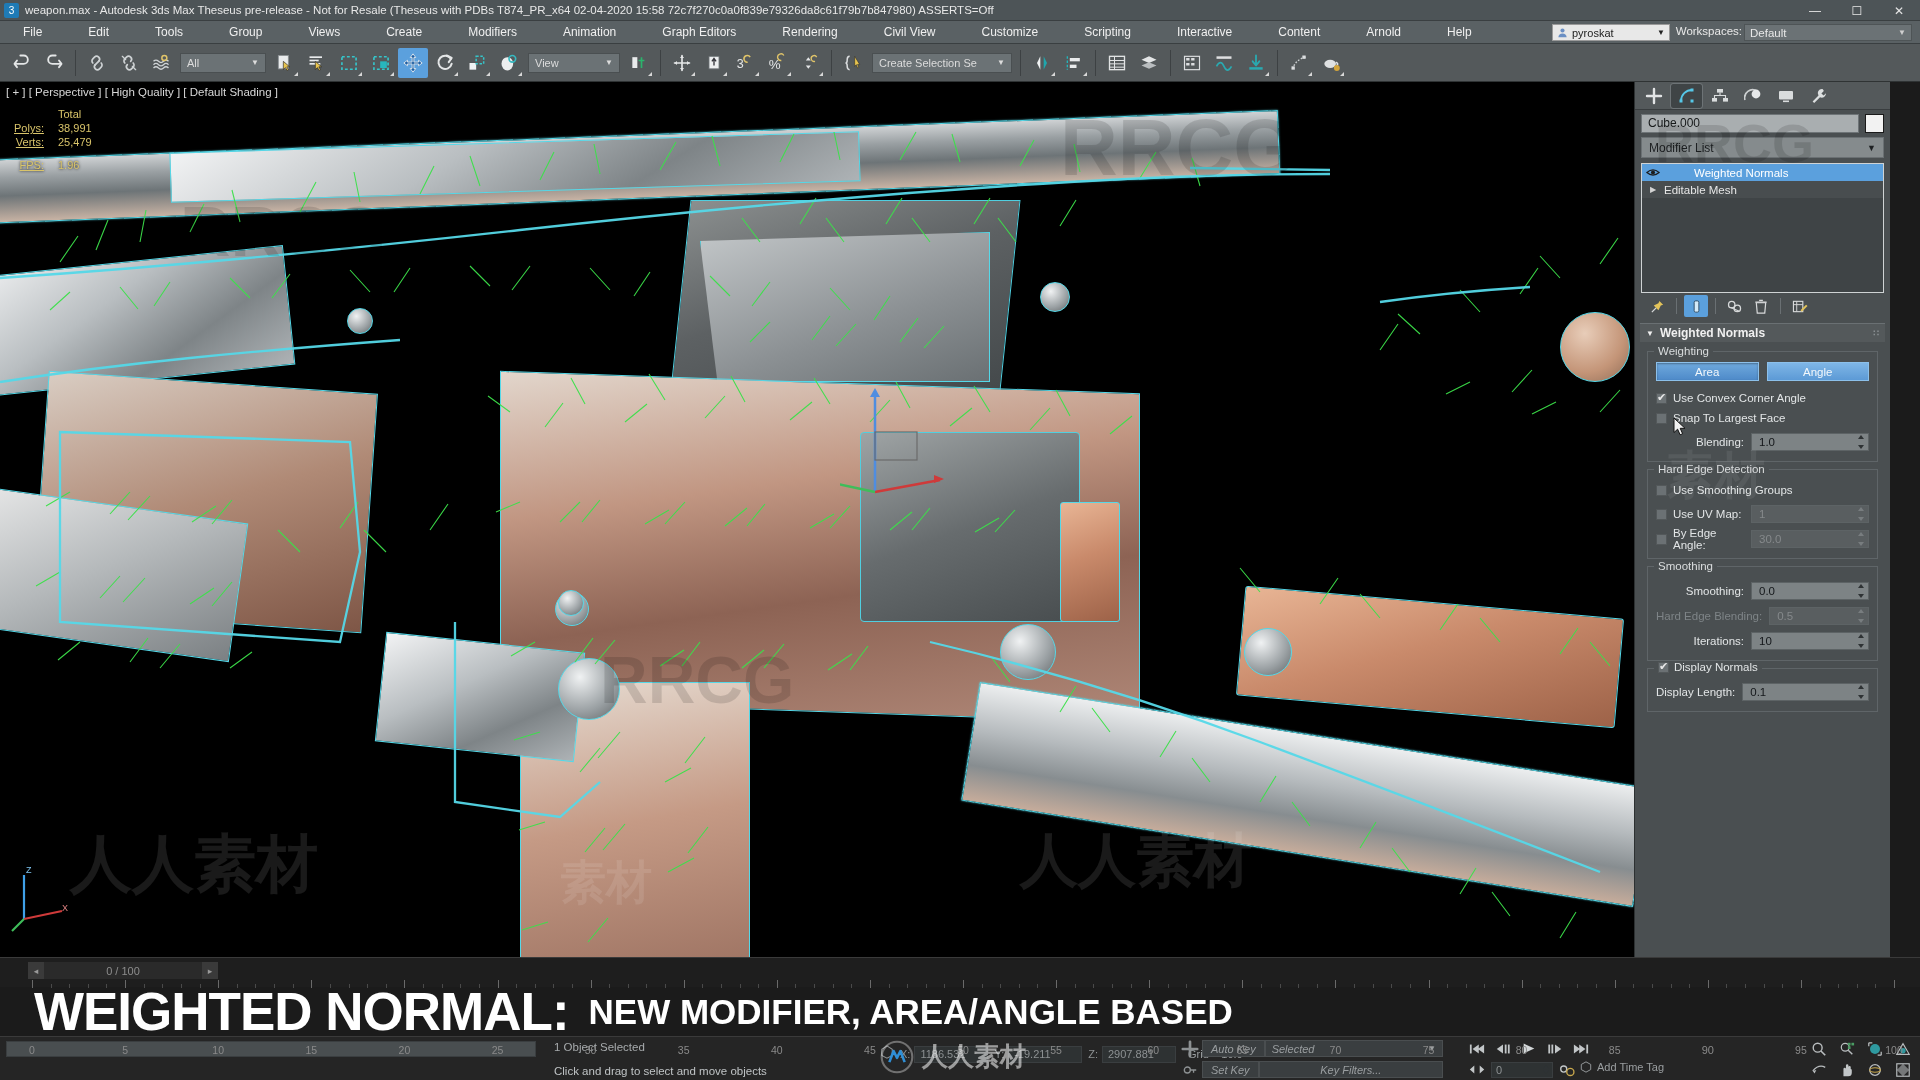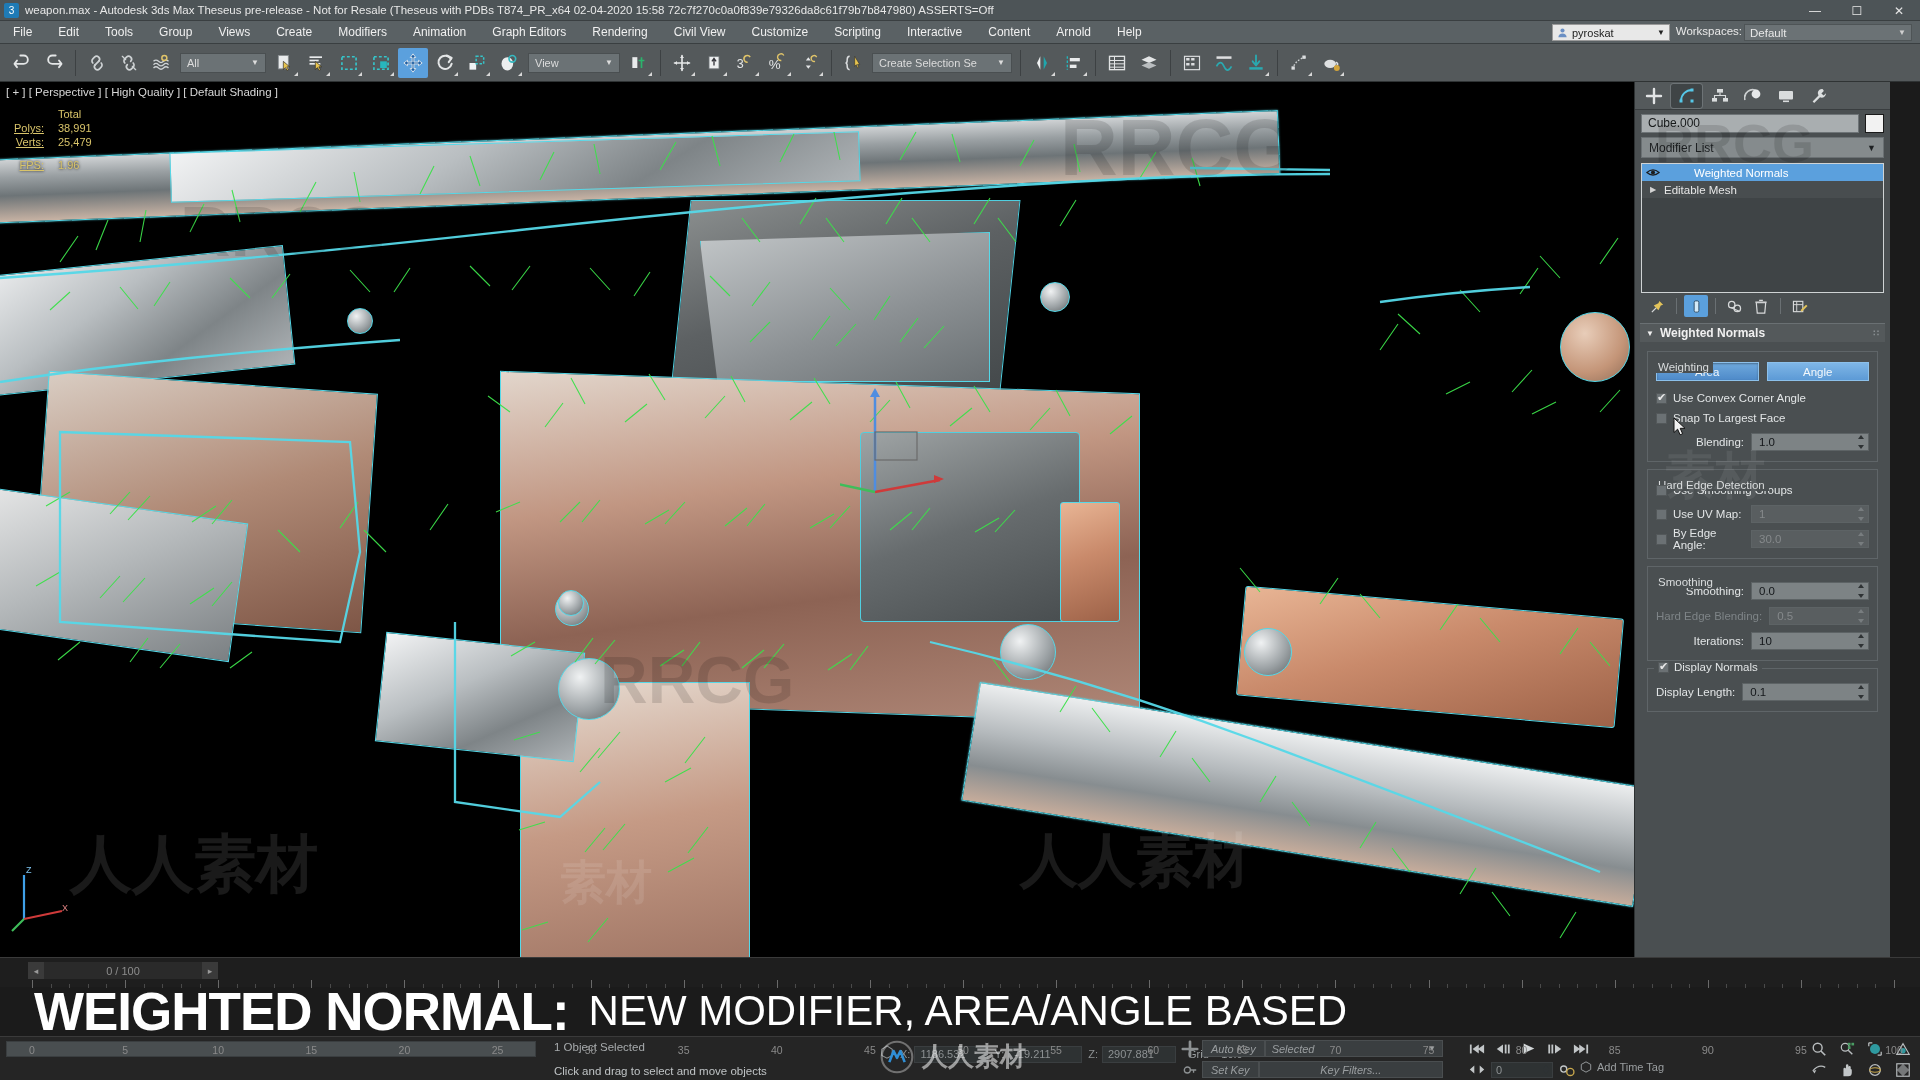--- a/index.html
+++ b/index.html
@@ -35,21 +35,21 @@
   }
 
   
   .menubar {
     position: absolute; top: 21px; left: 0; width: 1920px; height: 23px;
     background: #5a6164;
     display: flex; align-items: center;
     font-size: 12px; color: #f0f0f0;
     border-bottom: 1px solid #3a3f41;
   }
-  .menuitem { padding: 0 13px; height: 23px; line-height: 23px; white-space: nowrap; cursor: default; }
+  .menuitem { padding: 0 23px; height: 23px; line-height: 23px; white-space: nowrap; cursor: default; }
 
   .userbox {
     position: absolute; right: 250px; top: 3px; height: 17px;
     width: 118px; background: #e8e8e8; color: #222;
     font-size: 11px; display: flex; align-items: center; gap: 4px;
     padding: 0 4px; border: 1px solid #9a9a9a;
   }
   .userbox .uicon { width: 11px; height: 11px; }
   .userbox .ucaret { margin-left: auto; font-size: 8px; }
   .wslabel { position: absolute; right: 178px; top: 4px; font-size: 11.5px; color: #e9e9e9; }
@@ -204,21 +204,21 @@
     border-top: 1px solid #6a7073;
   }
   .rollhdr .tri { font-size: 8px; margin-right: 6px; }
   .rollhdr .grip { margin-left: auto; margin-right: 5px; color: #8e9497; font-size: 9px; letter-spacing:1px;}
 
   .rollbody { background: #4a4f51; padding: 2px 4px 4px 4px; }
 
   .group { border: 1px solid #5f6568; margin: 7px 3px 4px 3px; padding: 10px 8px 8px 8px; position: relative; }
   .group > .gtitle {
     position: absolute; top: -7px; left: 6px; background: #4a4f51;
-    padding: 0 4px; font-size: 11.5px; color: #d9dcdd; margin-top: 16px;
+    padding: 0 4px; font-size: 11.5px; color: #d9dcdd;
   }
   .btnrow { display: flex; gap: 8px; }
   .wbtn {
     flex: 1; height: 19px; background: linear-gradient(180deg,#7fb6e6,#5c9ad6);
     border: 1px solid #8cc0ea; color: #f2f7fb; font-size: 11.5px;
     display: flex; align-items: center; justify-content: center;
   }
   .wbtn.pressed { background: linear-gradient(180deg,#6fa9dd,#4e8ac9); box-shadow: inset 0 1px 2px rgba(0,0,0,.35); }
 
   .chkrow { display: flex; align-items: center; gap: 6px; height: 20px; font-size: 11.5px; color: #e2e5e6; }
@@ -279,22 +279,22 @@
   .rulerlabels { position: absolute; top: 1044px; left: 0; width: 1920px; height: 14px; }
 
   
   .caption {
     position: absolute; left: 0; top: 980px; width: 1920px; height: 62px;
     z-index: 120; pointer-events: none;
     display: flex; align-items: center; padding-left: 34px; gap: 20px;
   }
   .cap1 { font-size: 53px; font-weight: bold; color: #ffffff; letter-spacing: -1px; line-height:1;
           font-family:"Liberation Sans", sans-serif; }
-  .cap2 { font-size: 42px; color: #ffffff; letter-spacing: 0px; line-height:1;
-          font-family:"Liberation Sans", sans-serif; }
+  .cap2 { font-size: 35px; color: #ffffff; letter-spacing: 0px; line-height:1;
+          font-family:"Liberation Sans", sans-serif;font-weight:bold; }
 
   
   .statusbar {
     position: absolute; top: 1036px; left: 0; width: 1920px; height: 44px;
     background: #252525; border-top: 1px solid #3a3a3a;
   }
   .mxslisten {
     position: absolute; left: 6px; top: 4px; width: 530px; height: 36px;
   }
   .mxsrow { height: 16px; background: #494e50; border: 1px solid #3a3e40; margin-bottom: 2px; }

